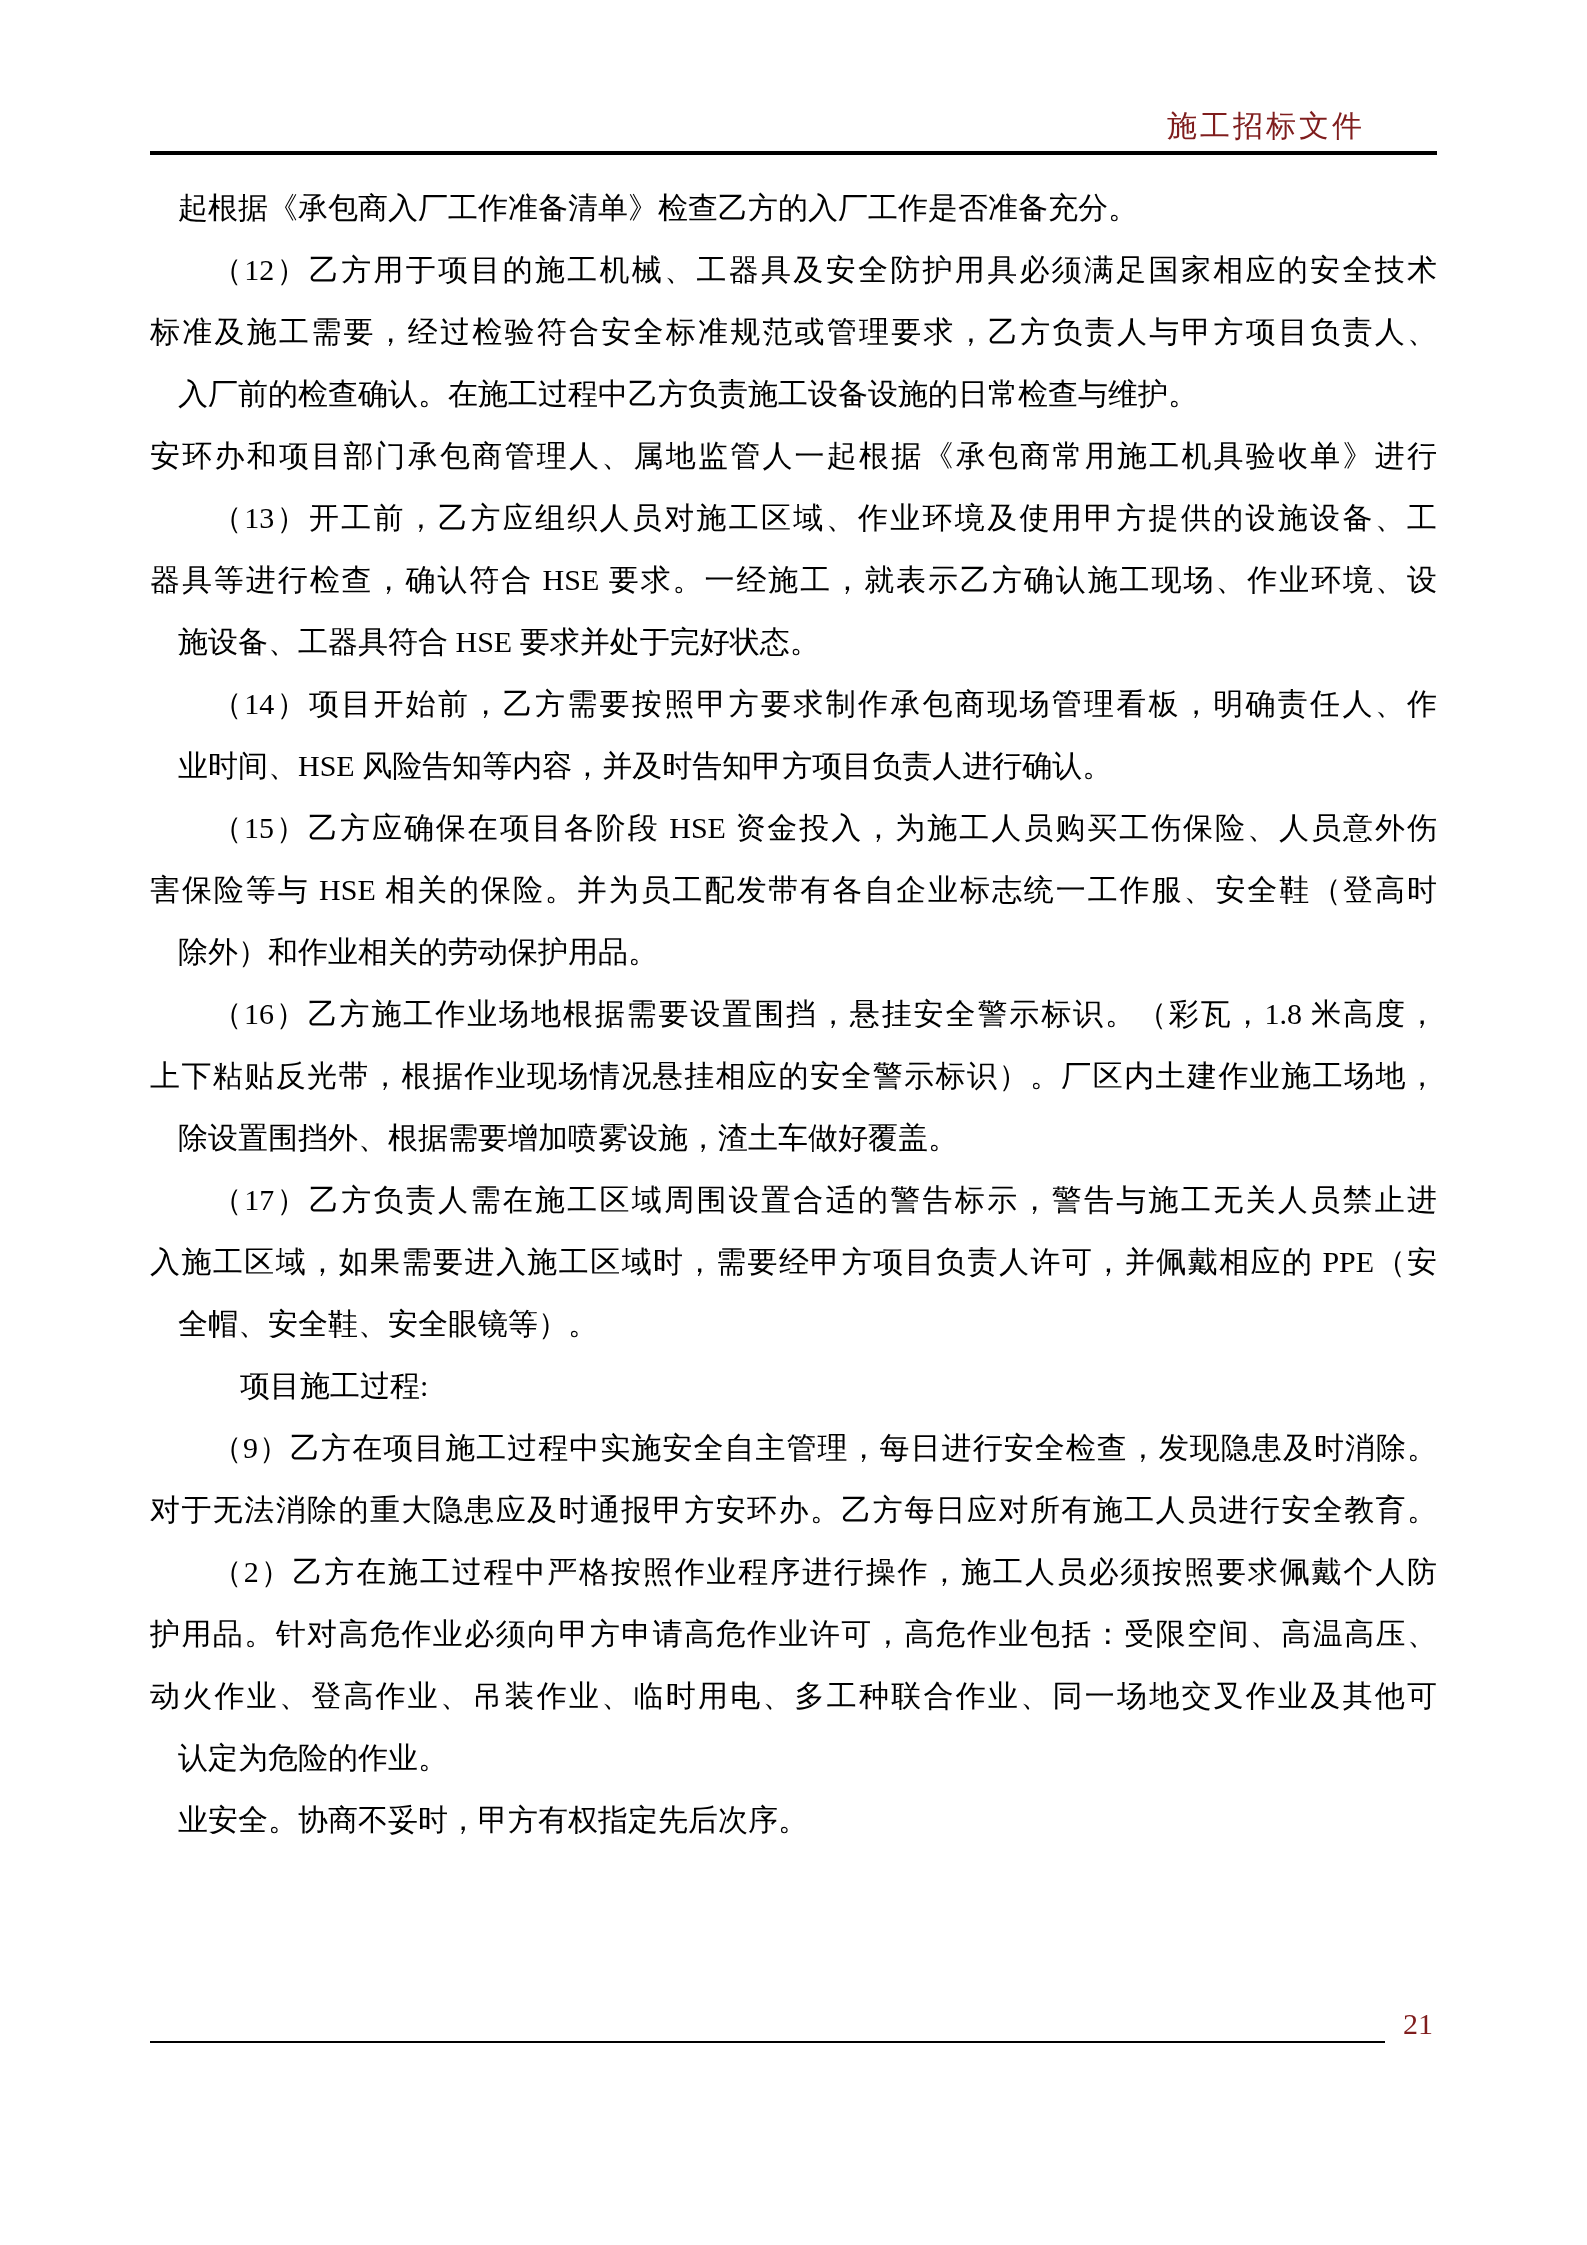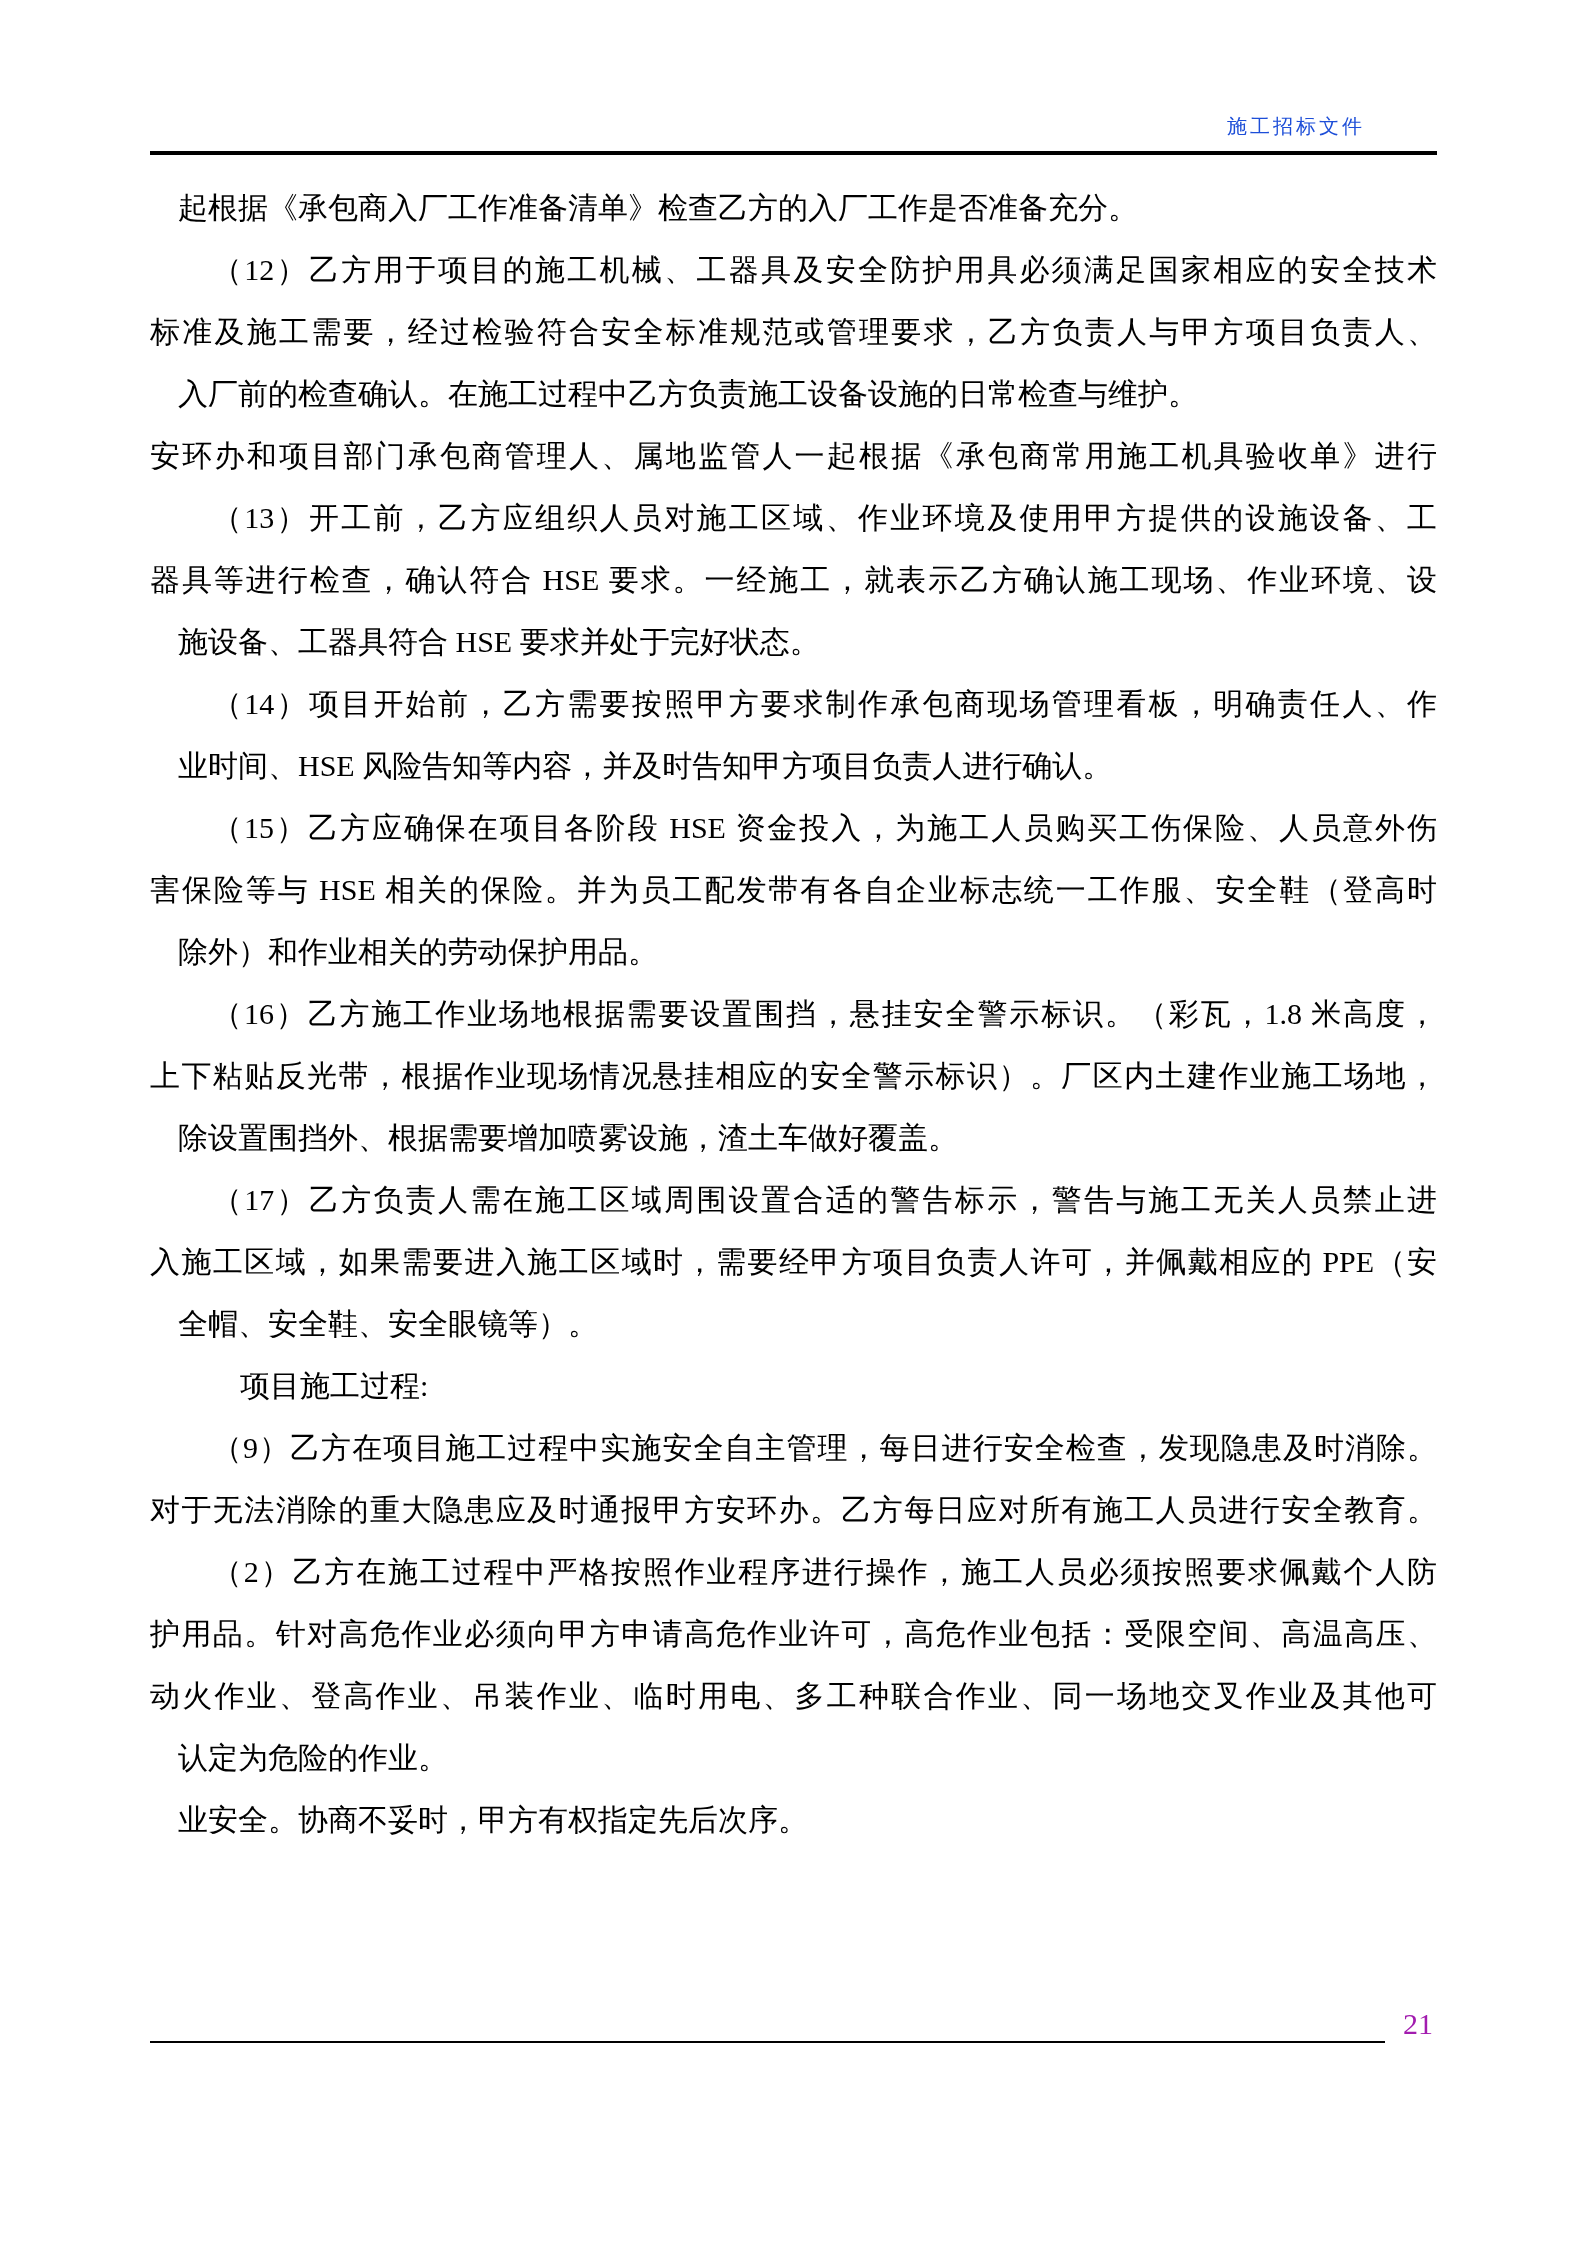--- a/index.html
+++ b/index.html
@@ -19,24 +19,24 @@
   
   .page-header {
     position: absolute;
     left: 150px;
     right: 150px;
     top: 106px;
   }
   .header-title {
     text-align: right;
     padding-right: 72px;
-    font-size: 20px;
+    font-size: 30px;
     line-height: 40px;
     letter-spacing: 3px;
-    color: #1d4ed8;
+    color: #7f1d1d;
   }
   .header-rule {
     margin-top: 5px;
     height: 0;
     border-top: 4px solid #000000;
   }
   
   .doc-body {
     position: absolute;
     left: 150px;
@@ -75,21 +75,21 @@
     width: calc(100% - 52px);
     height: 0;
     border-top: 2px solid #000000;
   }
   .footer-num {
     position: absolute;
     right: 4px;
     bottom: 4px;
     font-size: 30px;
     line-height: 34px;
-    color: #a21caf;
+    color: #7f1d1d;
   }
 </style>
 </head>
 <body>
 
 <div class="page">
 
   <div class="page-header">
     <div class="header-title">施工招标文件</div>
     <div class="header-rule"></div>

